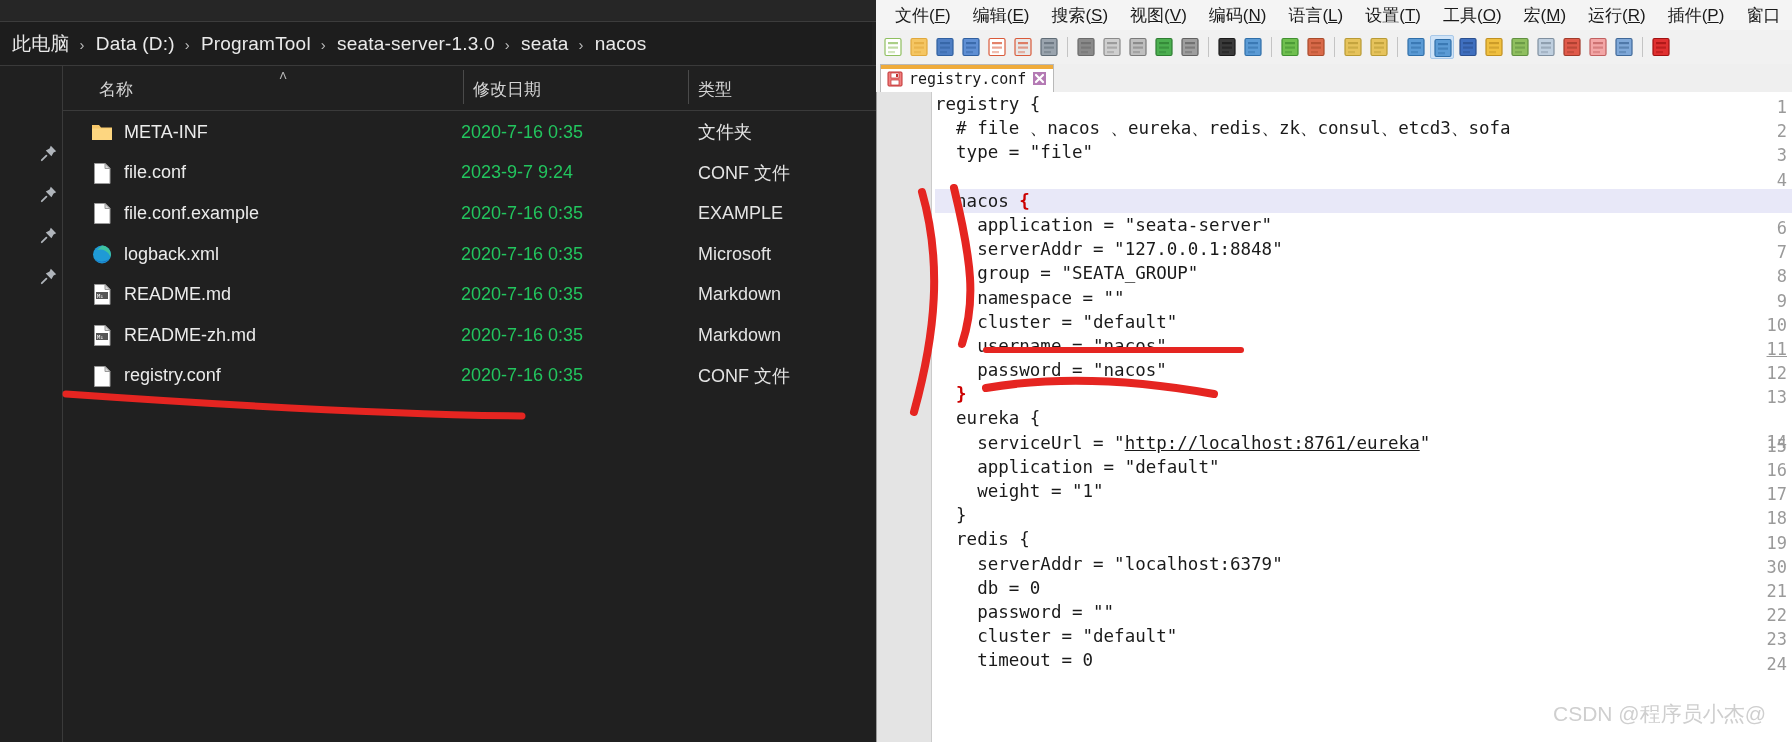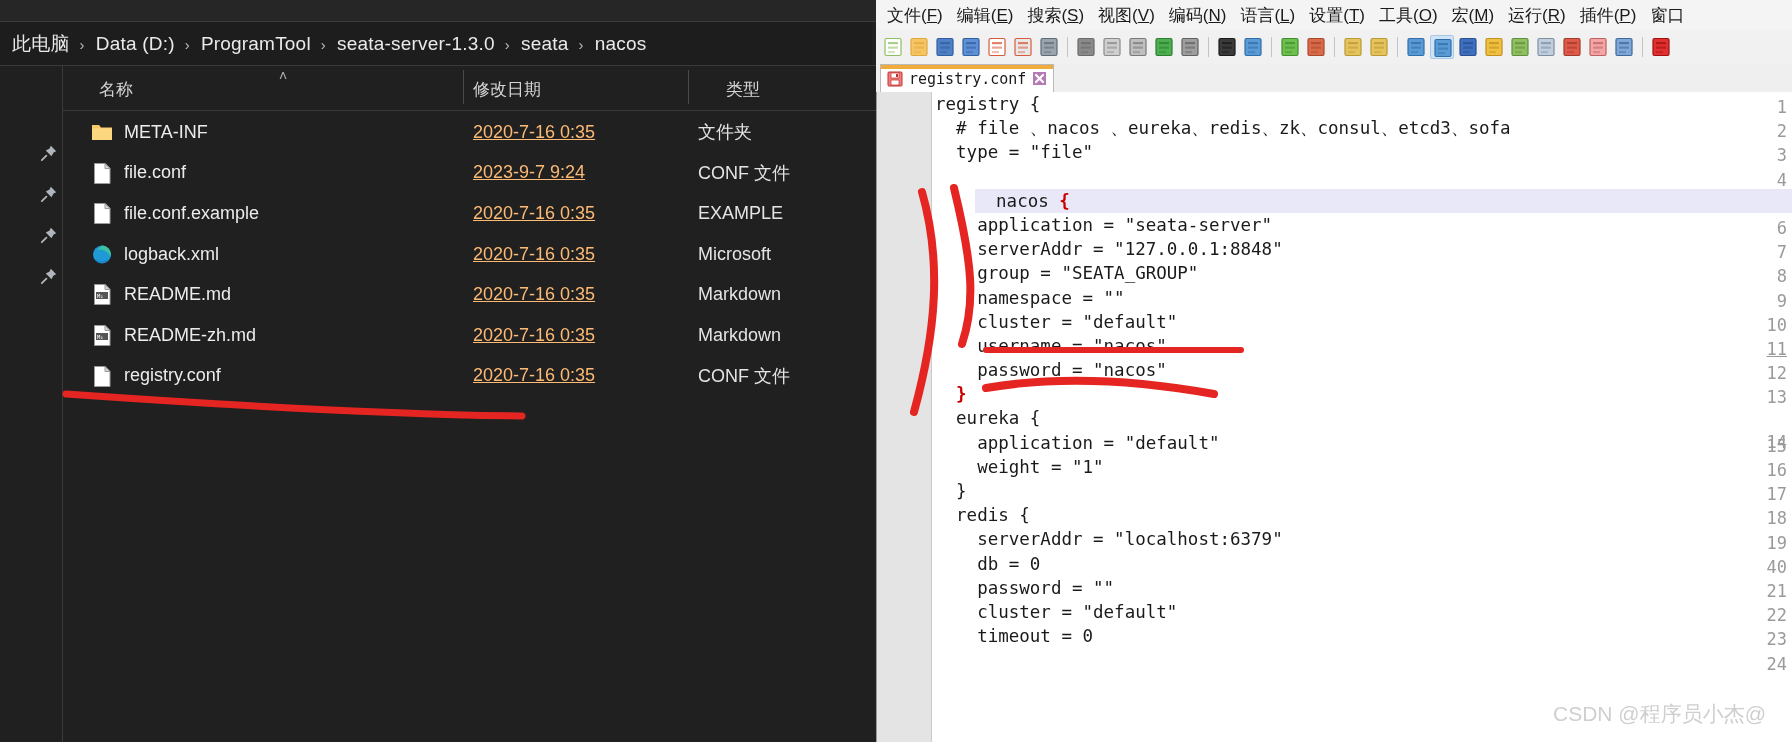--- a/index.html
+++ b/index.html
@@ -36,48 +36,48 @@
 
   
   .colhead{
     position:absolute;left:63px;top:66px;width:813px;height:45px;
     background:#202020;color:#d4d4d4;font-size:17px;
   }
   .colhead-line{position:absolute;left:63px;top:110px;width:813px;height:1px;background:#3a3a3a;}
   .ch{position:absolute;top:12px;white-space:nowrap;}
   .ch-name{left:36px;}
   .ch-date{left:410px;}
-  .ch-type{left:635px;margin-left:28px;}
+  .ch-type{left:635px;}
   .ch-div{position:absolute;top:4px;width:1px;height:34px;background:#4a4a4a;}
   .ch-div1{left:400px;}
   .ch-div2{left:625px;}
   .sortcaret{position:absolute;left:216px;top:2px;color:#b8b8b8;font-size:14px;}
 
   
   .filelist{position:absolute;left:63px;top:112px;width:813px;height:630px;}
   .frow{position:relative;height:40.6px;display:flex;align-items:center;font-size:18px;color:#ececec;}
   .fico{position:absolute;left:28px;top:9px;width:22px;height:23px;}
   .fname{position:absolute;left:61px;white-space:nowrap;}
-  .fdate{position:absolute;left:410px;white-space:nowrap;color:#fdba74;text-decoration:underline;}
+  .fdate{position:absolute;left:398px;white-space:nowrap;color:#22c55e;}
   .ftype{position:absolute;left:635px;white-space:nowrap;color:#e4e4e4;}
 
   
   .exp-annot{position:absolute;left:60px;top:388px;width:470px;height:34px;pointer-events:none;}
 
   
   #npp{
     position:absolute;left:876px;top:0;width:916px;height:742px;
     background:#f0f0f0;overflow:hidden;
   }
   .npp-menubar{
     position:absolute;left:0;top:0;width:916px;height:30px;
     background:#f4f4f4;display:flex;align-items:center;padding-left:4px;
     font-size:17px;color:#1a1a1a;
   }
-  .menuitem{padding:3px 7px;white-space:nowrap;}
+  .menuitem{padding:3px 7px;white-space:nowrap;margin-left:8px;}
   .menuitem u{text-decoration:underline;}
 
   .npp-toolbar{
     position:absolute;left:0;top:30px;width:916px;height:34px;
     background:#f1f1f1;display:flex;align-items:center;padding-left:4px;
     border-bottom:1px solid #cfcfcf;
   }
   .tbtn{width:24px;height:24px;margin:0 1px;position:relative;border-radius:2px;}
   .tbtn.active{background:#cfe3f7;border:1px solid #a8c8e8;box-sizing:border-box;}
   .tsep{width:1px;height:20px;background:#c4c4c4;margin:0 5px;}
@@ -105,21 +105,21 @@
   .lnum{
     position:absolute;right:6px;width:46px;text-align:right;
     font-family:"DejaVu Sans Mono", monospace;font-size:17px;color:#9a9a9a;
     line-height:24.2px;height:24.2px;
   }
   .codearea{position:absolute;left:58px;top:0;width:858px;height:650px;overflow:hidden;}
   .cline{
     height:24.2px;line-height:24.2px;white-space:pre;
     font-family:"DejaVu Sans Mono", monospace;font-size:17.5px;color:#1a1a1a;
   }
-  .cline.cur{background:#e8e8f8;margin-left:40px;}
+  .cline.cur{background:#e8e8f8;}
   .brace{color:#cc0000;font-weight:bold;}
   .link{text-decoration:underline;}
 
   
   .npp-annot{position:absolute;left:0;top:92px;width:916px;height:650px;pointer-events:none;}
 
   .watermark{
     position:absolute;right:26px;bottom:14px;
     font-size:21px;color:#cfcfcf;white-space:nowrap;
     font-family:"Liberation Sans", sans-serif;
@@ -497,41 +497,42 @@
           <div class="lnum" style="top: 220.8px;">10</div>
           <div class="lnum" style="top: 245px; text-decoration: underline;">11</div>
           <div class="lnum" style="top: 269.2px;">12</div>
           <div class="lnum" style="top: 293.4px;">13</div>
           <div class="lnum" style="top: 317.6px; margin-top: 20px;">14</div>
           <div class="lnum" style="top: 341.8px;">15</div>
           <div class="lnum" style="top: 366px;">16</div>
           <div class="lnum" style="top: 390.2px;">17</div>
           <div class="lnum" style="top: 414.4px;">18</div>
           <div class="lnum" style="top: 438.6px;">19</div>
-          <div class="lnum" style="top: 462.8px;">40</div>
+          <div class="lnum" style="top: 462.8px;">30</div>
           <div class="lnum" style="top: 487px;">21</div>
           <div class="lnum" style="top: 511.2px;">22</div>
           <div class="lnum" style="top: 535.4px;">23</div>
           <div class="lnum" style="top: 559.6px;">24</div>
         </div>
       <div class="codearea" id="codearea">
           <div class="cline">registry {</div>
           <div class="cline">  # file 、nacos 、eureka、redis、zk、consul、etcd3、sofa</div>
           <div class="cline">  type = "file"</div>
           <div class="cline"></div>
           <div class="cline cur">  nacos <span class="brace">{</span></div>
           <div class="cline">    application = "seata-server"</div>
           <div class="cline">    serverAddr = "127.0.0.1:8848"</div>
           <div class="cline">    group = "SEATA_GROUP"</div>
           <div class="cline">    namespace = ""</div>
           <div class="cline">    cluster = "default"</div>
           <div class="cline">    username = "nacos"</div>
           <div class="cline">    password = "nacos"</div>
           <div class="cline">  <span class="brace">}</span></div>
           <div class="cline">  eureka {</div>
+          <div class="cline">    serviceUrl = "<span class="link">http://localhost:8761/eureka</span>"</div>
           <div class="cline">    application = "default"</div>
           <div class="cline">    weight = "1"</div>
           <div class="cline">  }</div>
           <div class="cline">  redis {</div>
           <div class="cline">    serverAddr = "localhost:6379"</div>
           <div class="cline">    db = 0</div>
           <div class="cline">    password = ""</div>
           <div class="cline">    cluster = "default"</div>
           <div class="cline">    timeout = 0</div>
         </div>

